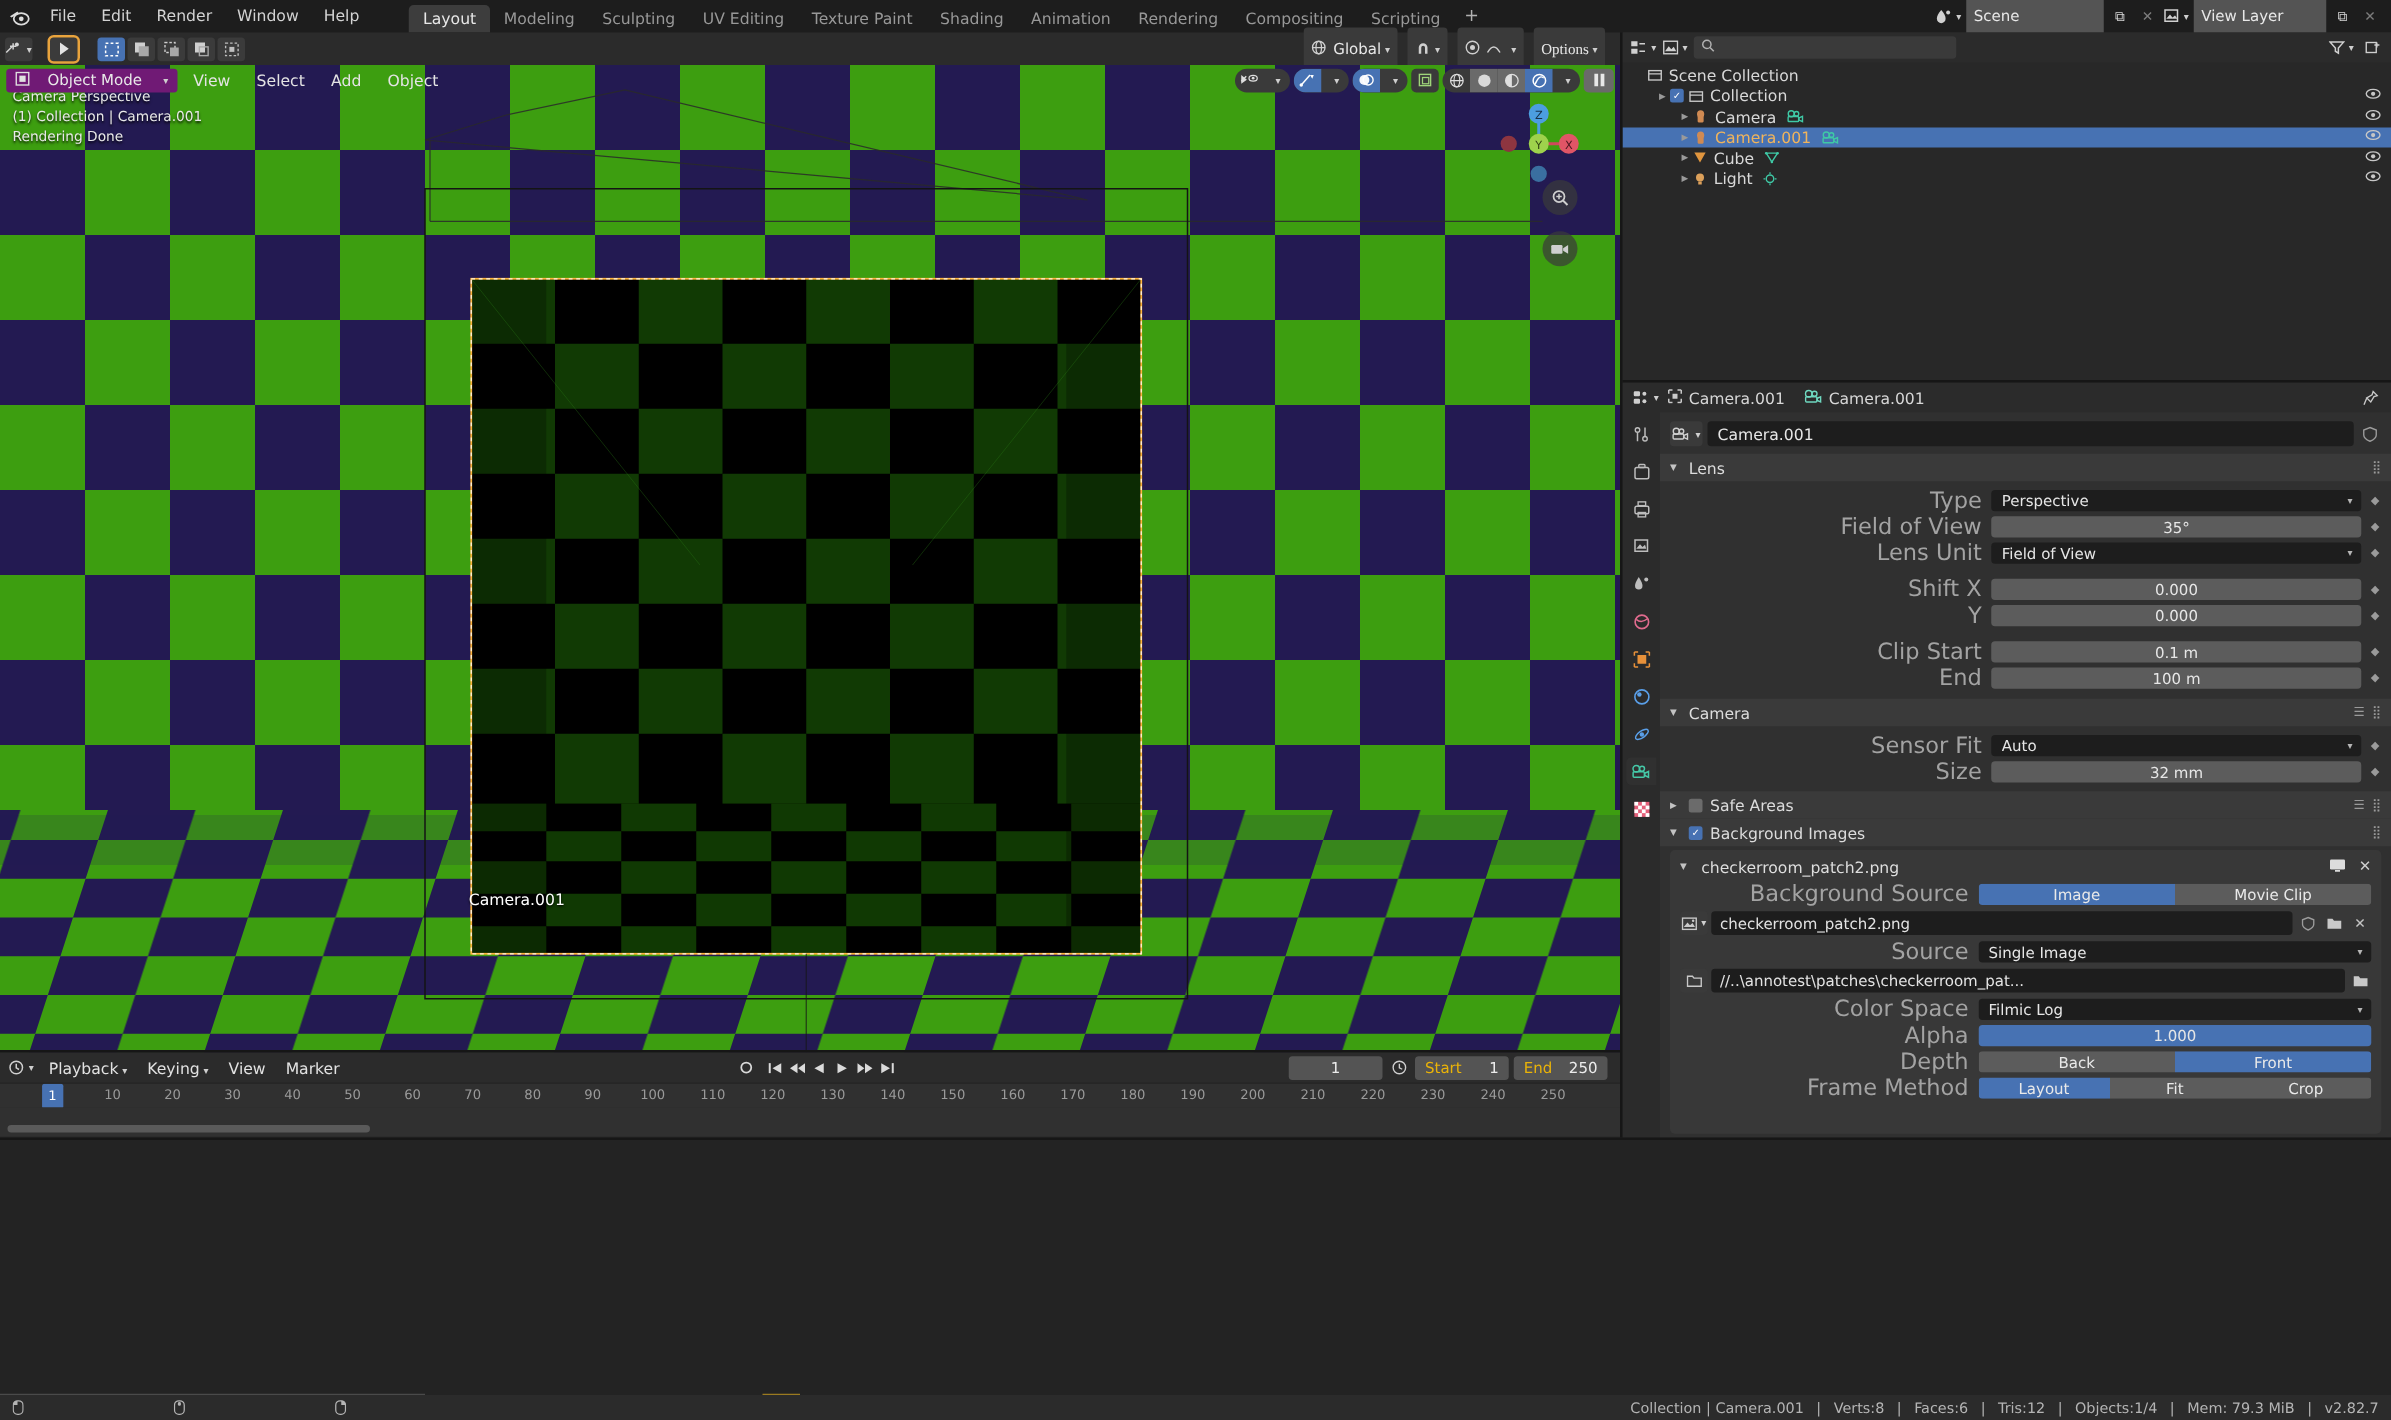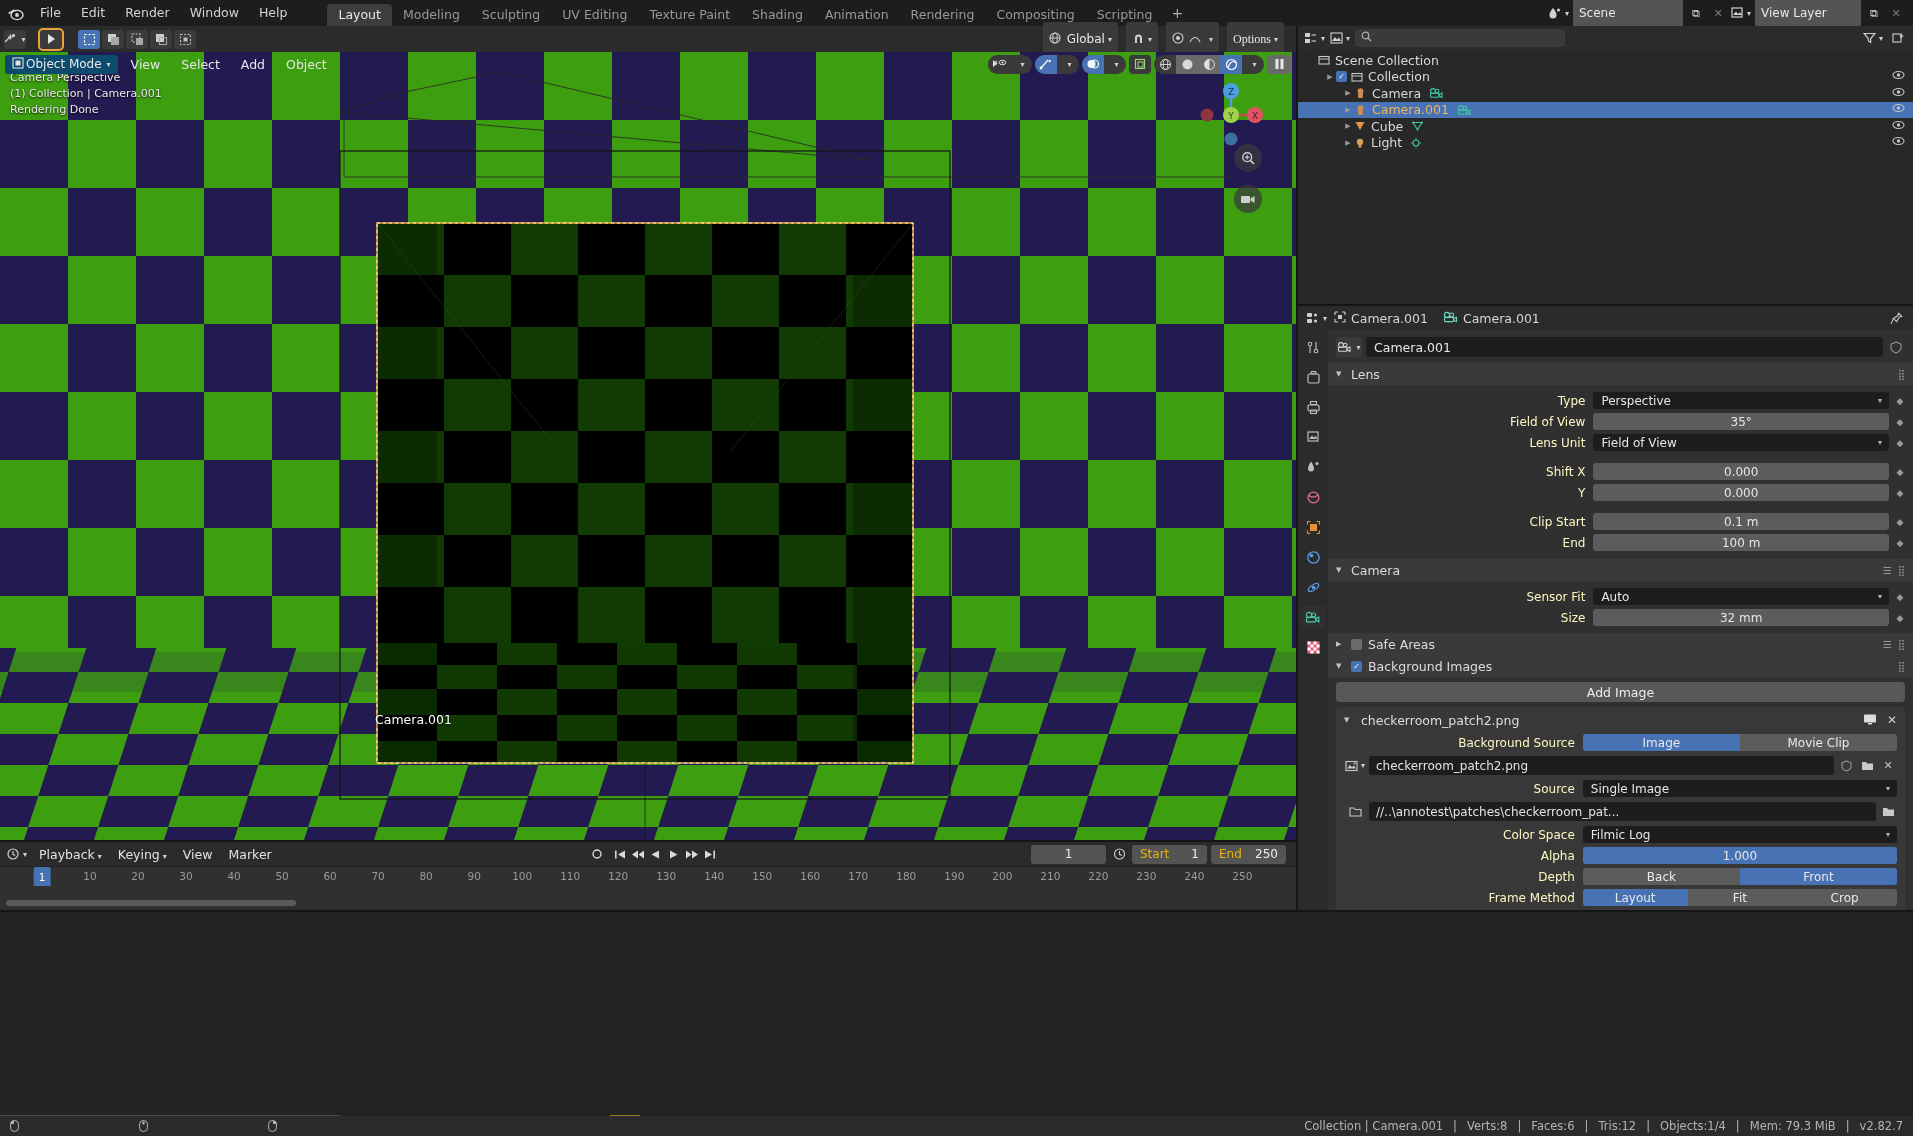--- a/index.html
+++ b/index.html
@@ -62,22 +62,22 @@
     position: absolute; left: 0; top: 0; width: 1296px; height: 790px;
   }
   
   .vp-header {
     position: absolute; left: 0; top: 0; width: 1296px; height: 24px;
     display: flex; align-items: center; padding: 0 5px; gap: 5px;
     background: rgba(40,40,40,0.0);
     z-index: 20;
   }
   .vp-mode {
-    background: #0c4a6e; border-radius: 3px; height: 19px; display: flex; align-items: center;
-    padding: 0 7px; gap: 2px; font-size: 12px; color: #e8e8e8;
+    background: #701a75; border-radius: 3px; height: 19px; display: flex; align-items: center;
+    padding: 0 7px; gap: 14px; font-size: 12px; color: #e8e8e8;
   }
   .vp-menu { padding: 0 8px; height: 19px; line-height: 19px; font-size: 12.5px; color: #e4e4e4; }
   .vp-head-right { margin-left: auto; display: flex; align-items: center; gap: 3px; }
   .pillgrp { display: flex; background:#3a3a3a; border-radius: 10px; overflow: hidden; height: 19px; align-items: center;}
   .pill {
     width: 22px; height: 19px; display:flex; align-items:center; justify-content:center;
     color:#dcdcdc; font-size:11px;
   }
   .pill.on { background:#4772b3; }
   .pill.lite { background: #6a6a6a; }
@@ -160,21 +160,21 @@
   .pr-namerow { display:flex; align-items:center; gap:4px; padding: 3px 8px 6px 8px;}
   .pr-nameicon { width:26px;height:20px;background:#3a3a3a;border-radius:3px;display:flex;align-items:center;justify-content:center;color:#cfcfcf;font-size:10px;}
   .pr-nameinput { flex:1; background:#1d1d1d; border-radius:3px; height:20px; display:flex;align-items:center;padding:0 8px;font-size:12.5px;color:#e7e7e7;}
   .panel-head {
     display:flex; align-items:center; gap:6px; height:22px; padding: 0 8px; font-size:12.5px; color:#dcdcdc;
     background:#3a3a3a;
   }
   .ph-tri { font-size:7px; color:#c3c3c3; width:9px;}
   .ph-right { margin-left:auto; display:flex; gap:8px; color:#9a9a9a; font-size:10px;}
   .prow { display:flex; align-items:center; height:19px; margin: 2px 0; padding-right: 8px;}
-  .prow .plabel { width: 46%; text-align:right; padding-right:8px; font-size:12px; color:#fef9c3; white-space:nowrap;}
+  .prow .plabel { width: 46%; text-align:right; padding-right:8px; font-size:18px; color:#a3a3a3; white-space:nowrap;}
   .pval {
     flex:1; height:17px; border-radius:3px; display:flex; align-items:center; justify-content:center;
     font-size:12px; color:#e6e6e6; position:relative;
   }
   .pval.slider { background:#5c5c5c; }
   .pval.enum { background:#1d1d1d; justify-content:flex-start; padding-left:8px;}
   .pval.enum .caret { position:absolute; right:7px; font-size:8px; color:#b6b6b6;}
   .anim-dot { width:10px; margin-left:6px; color:#9a9a9a; font-size:9px; text-align:center;}
   .btnwide {
     margin: 5px 8px; height:20px; background:#585858; border-radius:4px; display:flex;
@@ -1118,21 +1118,20 @@
         <span style="color:#9a9a9a;font-size:10px;">⣿</span>
       </div>
 
       <div class="panel-head">
         <span class="ph-tri">▼</span>
         <span class="chkbox">✓</span>
         <span>Background Images</span>
         <span class="ph-right">⣿</span>
       </div>
       <div>
-        <div class="btnwide">Add Image</div>
 
         <div class="subbox">
           <div class="sb-head">
             <span class="ph-tri">▼</span>
             <span>checkerroom_patch2.png</span>
             <span class="sbr">
               <span>
                 <svg width="14" height="12" viewBox="0 0 14 12">
                     <rect x="1" y="1.5" width="12" height="8" rx="1" fill="#dcdcdc"></rect>
                     <rect x="5" y="10" width="4" height="1.4" fill="#dcdcdc"></rect>

